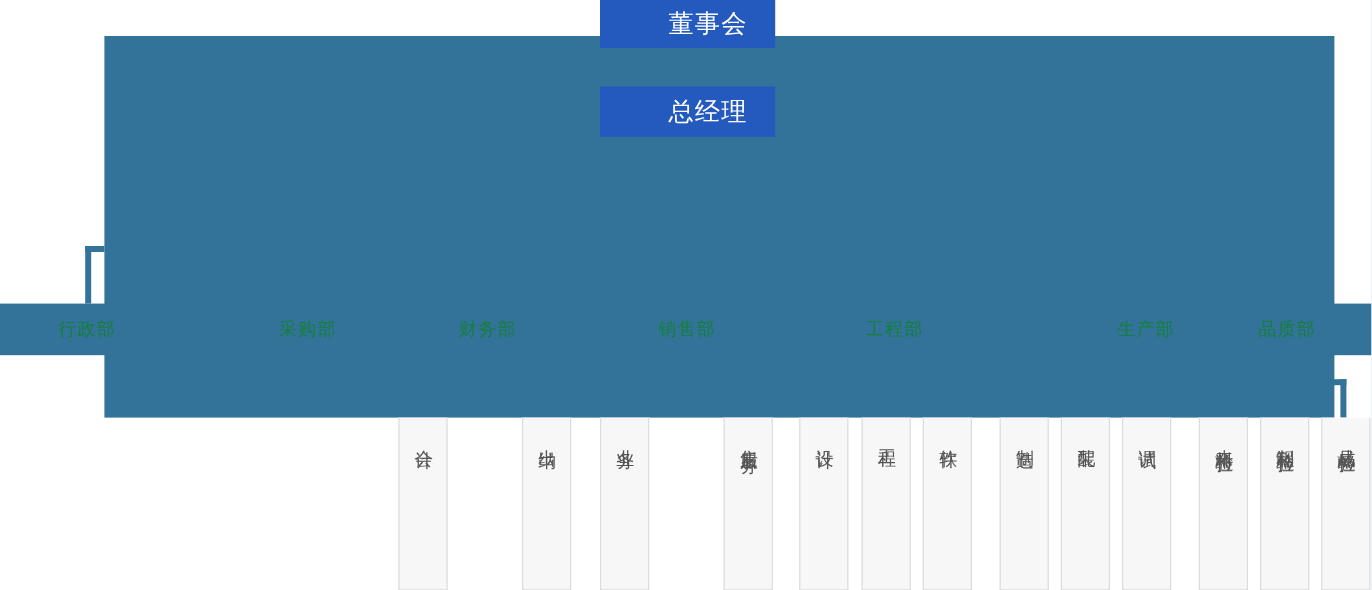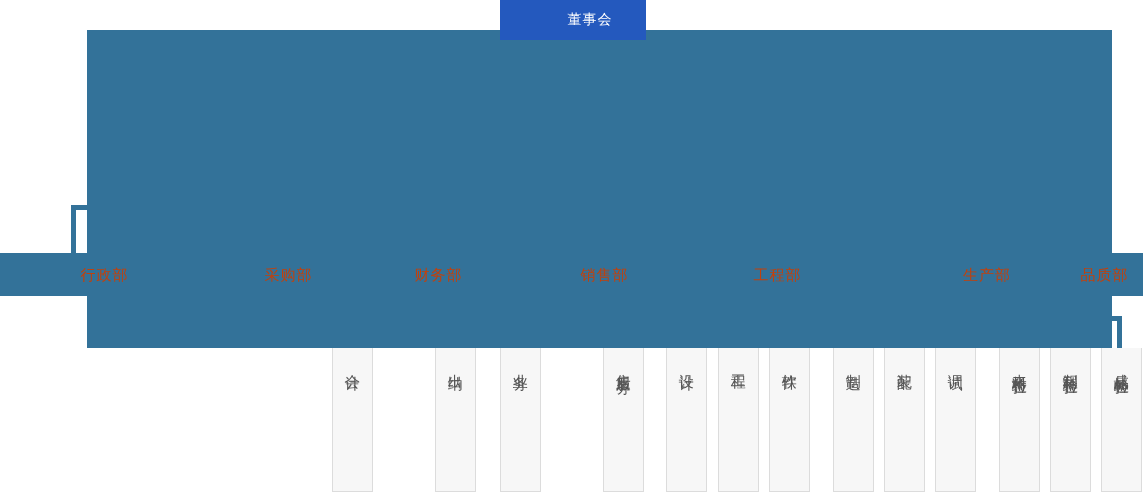--- a/index.html
+++ b/index.html
@@ -64,21 +64,21 @@
     height: 5px;
   }
 
   
   .top-box {
     position: absolute;
     display: flex;
     align-items: center;
     justify-content: center;
     color: #ffffff;
-    font-size: 14px;
+    font-size: 21px;
     letter-spacing: 1px;
     box-sizing: border-box;
     padding-left: 34px;
   }
   .box-board {
     left: 500px;
     top: 0px;
     width: 146px;
     height: 40px;
     background: #2459be;
@@ -98,25 +98,24 @@
     background: #224a85;
   }
 
   
   .dept-label {
     position: absolute;
     top: 253px;
     height: 43px;
     line-height: 43px;
     text-align: center;
-    color: #c2410c;
+    color: #15803d;
     font-size: 15px;
     letter-spacing: 1px;
     white-space: nowrap;
-    padding-left: 32px;
   }
 
   
   .sub-box {
     position: absolute;
     top: 348px;
     width: 41px;
     height: 144px;
     background: #f7f7f7;
     border: 1px solid #dcdcdc;
@@ -142,20 +141,21 @@
 <div id="org-chart">
 
   <div class="teal-body"></div>
   <div class="teal-band"></div>
   <div class="stub stub-left-v"></div>
   <div class="stub stub-left-h"></div>
   <div class="stub stub-right-v"></div>
   <div class="stub stub-right-h"></div>
 
   <div class="top-box box-board">董事会</div>
+  <div class="top-box box-gm">总经理</div>
 
   <div id="dept-layer">
       <div class="dept-label" style="left: 0px; width: 145px;">行政部</div>
       <div class="dept-label" style="left: 184px; width: 145px;">采购部</div>
       <div class="dept-label" style="left: 334px; width: 145px; text-align: center;">财务部</div>
       <div class="dept-label" style="left: 500px; width: 145px;">销售部</div>
       <div class="dept-label" style="left: 673px; width: 145px;">工程部</div>
       <div class="dept-label" style="left: 834px; width: 145px; text-align: right;">生产部</div>
       <div class="dept-label" style="left: 1000px; width: 145px;">品质部</div>
     </div>

